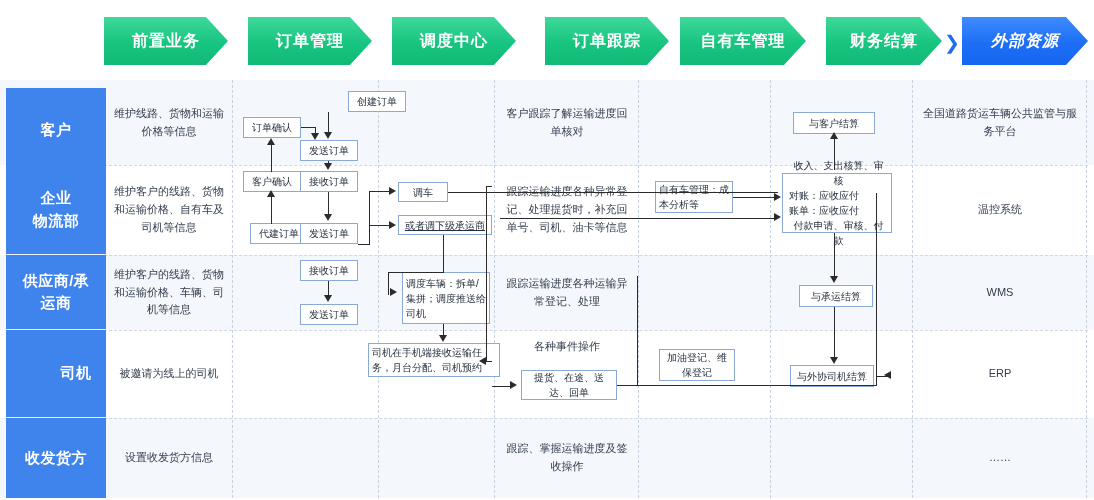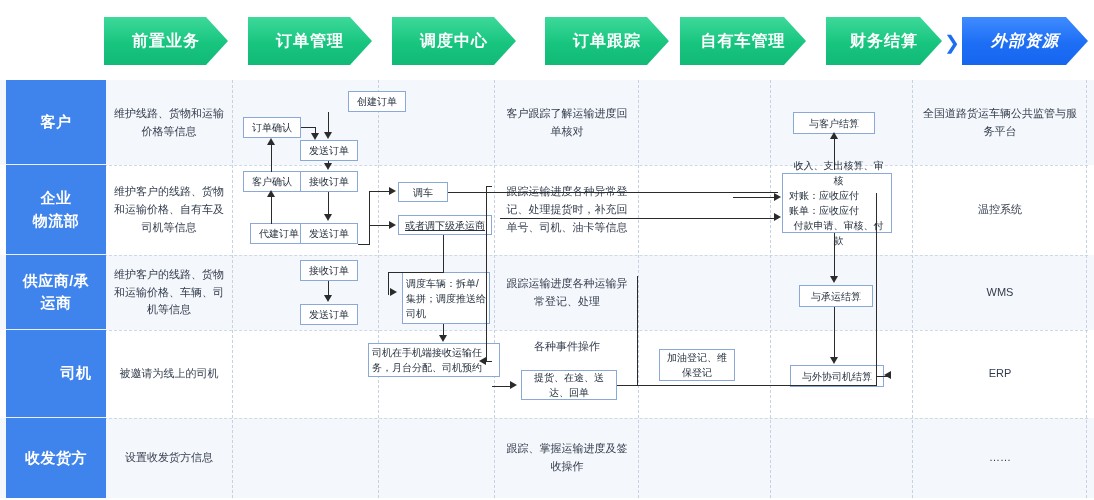--- a/index.html
+++ b/index.html
@@ -126,21 +126,21 @@
   <div class="hdiv" style="left:104px;top:338px;width:984px;"></div>
 
   <div class="vdiv" style="left:232px;"></div>
   <div class="vdiv" style="left:378px;"></div>
   <div class="vdiv" style="left:494px;"></div>
   <div class="vdiv" style="left:638px;"></div>
   <div class="vdiv" style="left:770px;"></div>
   <div class="vdiv" style="left:912px;"></div>
   <div class="vdiv" style="left:1086px;"></div>
 
-  <div class="rolecell" style="top:0px;height:85px;">
+  <div class="rolecell" style="top:8px;height:85px;">
     <span>客户</span>
   </div>
   <div class="rolecell" style="top:85px;height:90px;flex-direction:column;">
     <span>企业</span>
     <span>物流部</span>
   </div>
   <div class="rolecell" style="top:175px;height:75px;flex-direction:column;">
     <span>供应商/承</span>
     <span>运商</span>
   </div>
@@ -218,31 +218,32 @@
 
   <div class="ln lnh" style="left:617px;top:305px;width:22px;"></div>
   <div class="ln lnv" style="left:637px;top:196px;height:110px;"></div>
   <div class="ln lnh" style="left:498px;top:196px;width:140px;opacity:0;"></div>
 
   <div class="ln lnv" style="left:486px;top:106px;height:176px;"></div>
   <div class="ln lnh" style="left:486px;top:106px;width:6px;"></div>
   <div class="ln lnh" style="left:486px;top:281px;width:6px;"></div>
   <div class="arw arw-l" style="left:479px;top:277px;"></div>
 
+  <div class="node left" style="left:655px;top:101px;width:78px;height:32px;">自有车管理：成本分析等</div>
   <div class="node" style="left:659px;top:269px;width:76px;height:32px;">加油登记、维保登记</div>
 
   <div class="node" style="left:793px;top:32px;width:82px;height:22px;">与客户结算</div>
   <div class="node" style="left:782px;top:93px;width:110px;height:60px;flex-direction:column;align-items:flex-start;padding-left:6px;">
     <span>收入、支出核算、审核</span>
     <span>对账：应收应付</span>
     <span>账单：应收应付</span>
     <span>付款申请、审核、付款</span>
   </div>
   <div class="node" style="left:799px;top:205px;width:74px;height:22px;">与承运结算</div>
-  <div class="node" style="left:790px;top:285px;width:94px;height:22px;">与外协司机结算</div>
+  <div class="node" style="left:790px;top:285px;width:84px;height:22px;">与外协司机结算</div>
 
   <div class="ln lnv" style="left:834px;top:56px;height:34px;"></div>
   <div class="arw arw-u" style="left:830px;top:52px;"></div>
   <div class="ln lnv" style="left:834px;top:153px;height:46px;"></div>
   <div class="arw arw-d" style="left:830px;top:196px;"></div>
   <div class="ln lnv" style="left:834px;top:227px;height:54px;"></div>
   <div class="arw arw-d" style="left:830px;top:277px;"></div>
 
   <div class="ln lnh" style="left:733px;top:117px;width:45px;"></div>
   <div class="arw arw-r" style="left:774px;top:113px;"></div>

